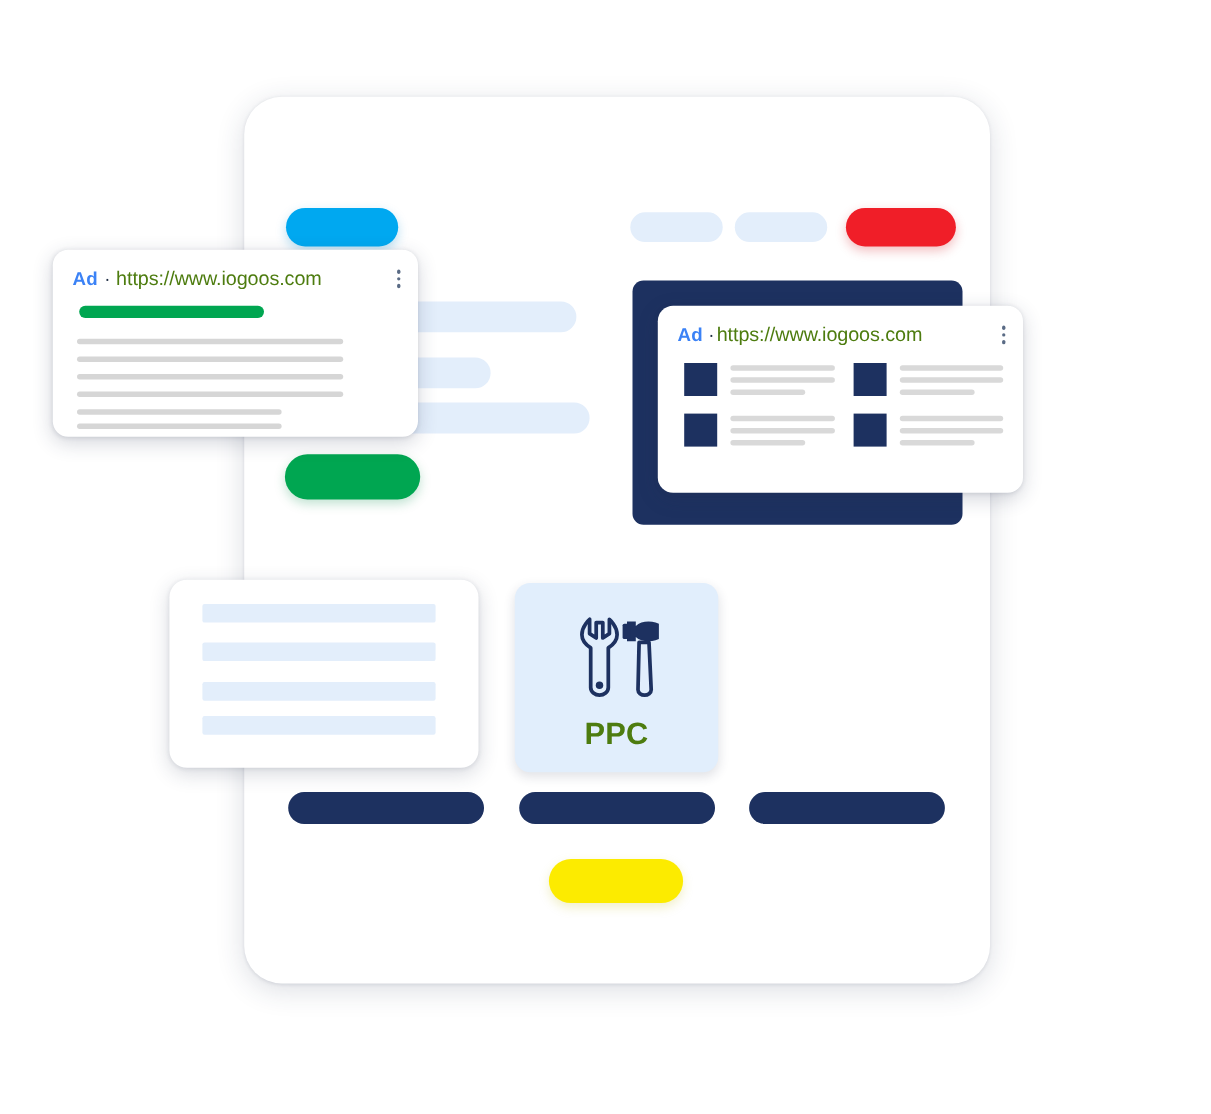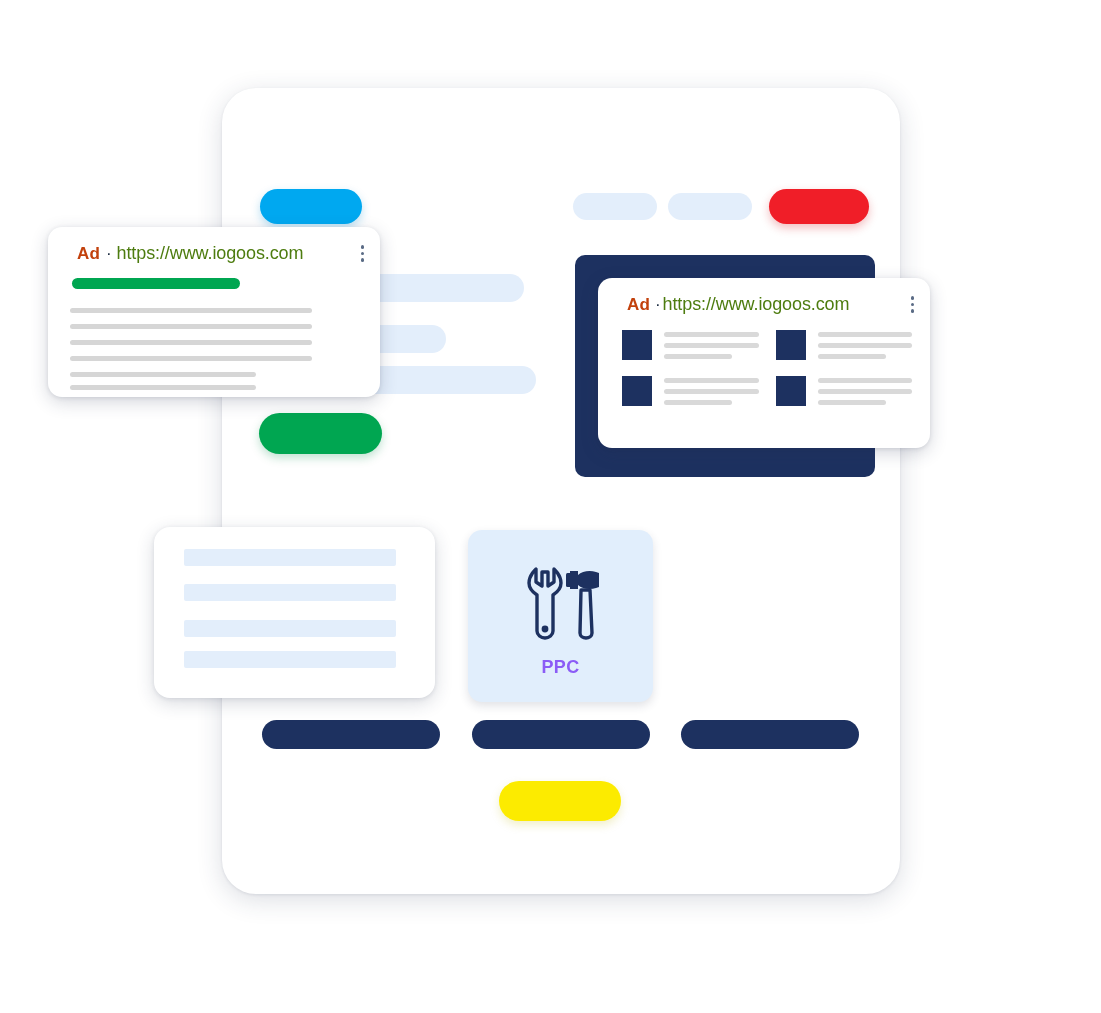--- a/index.html
+++ b/index.html
@@ -55,22 +55,22 @@
   }
   .ad-card-1 { left: 48px; top: 227px; width: 332px; height: 170px; }
   .ad-card-2 { left: 598px; top: 278px; width: 332px; height: 170px; }
 
   .ad-head {
     position: absolute; left: 0; top: 0; width: 100%;
     display: flex; align-items: center;
     padding: 16px 14px 0 18px;
   }
   .ad-label {
-    font-size: 17px; font-weight: bold; color: #c2410c;
-    letter-spacing: 0.1px; white-space: nowrap; margin-left: 11px;
+    font-size: 17px; font-weight: bold; color: #3b82f6;
+    letter-spacing: 0.1px; white-space: nowrap;
   }
   .ad-sep { font-size: 17px; color: #1B2A41; padding: 0 5px 0 6px; }
   .ad-url {
     font-size: 18px; color: #4d7c0f; white-space: nowrap; letter-spacing: -0.1px;
   }
   .ad-card-2 .ad-sep { padding: 0 2px 0 5px; }
   .kebab {
     position: absolute; right: 16px; top: 18px;
     display: flex; flex-direction: column; gap: 3px; align-items: center;
     cursor: pointer;
@@ -119,21 +119,21 @@
   .svc-card {
     position: absolute; top: 530px; width: 185px; height: 172px;
     background: #E1EEFC; border-radius: 14px;
     display: flex; flex-direction: column; align-items: center; justify-content: center;
     box-shadow: 0 4px 10px rgba(40,52,78,0.14);
   }
   .svc-ppc { left: 468px; }
   .svc-seo { left: 678px; }
   .svc-icon { height: 96px; display: flex; align-items: center; justify-content: center; }
   .svc-label {
-    font-size: 18px; font-weight: bold; color: #8b5cf6;
+    font-size: 28px; font-weight: bold; color: #4d7c0f;
     letter-spacing: 0.3px; margin-top: 6px;
   }
 
   
   .nv-bar { position: absolute; top: 720px; height: 29px; background: #1D3160; border-radius: 999px; }
   .nv1 { left: 262px; width: 178px; }
   .nv2 { left: 472px; width: 178px; }
   .nv3 { left: 681px; width: 178px; }
 </style>
 </head>

